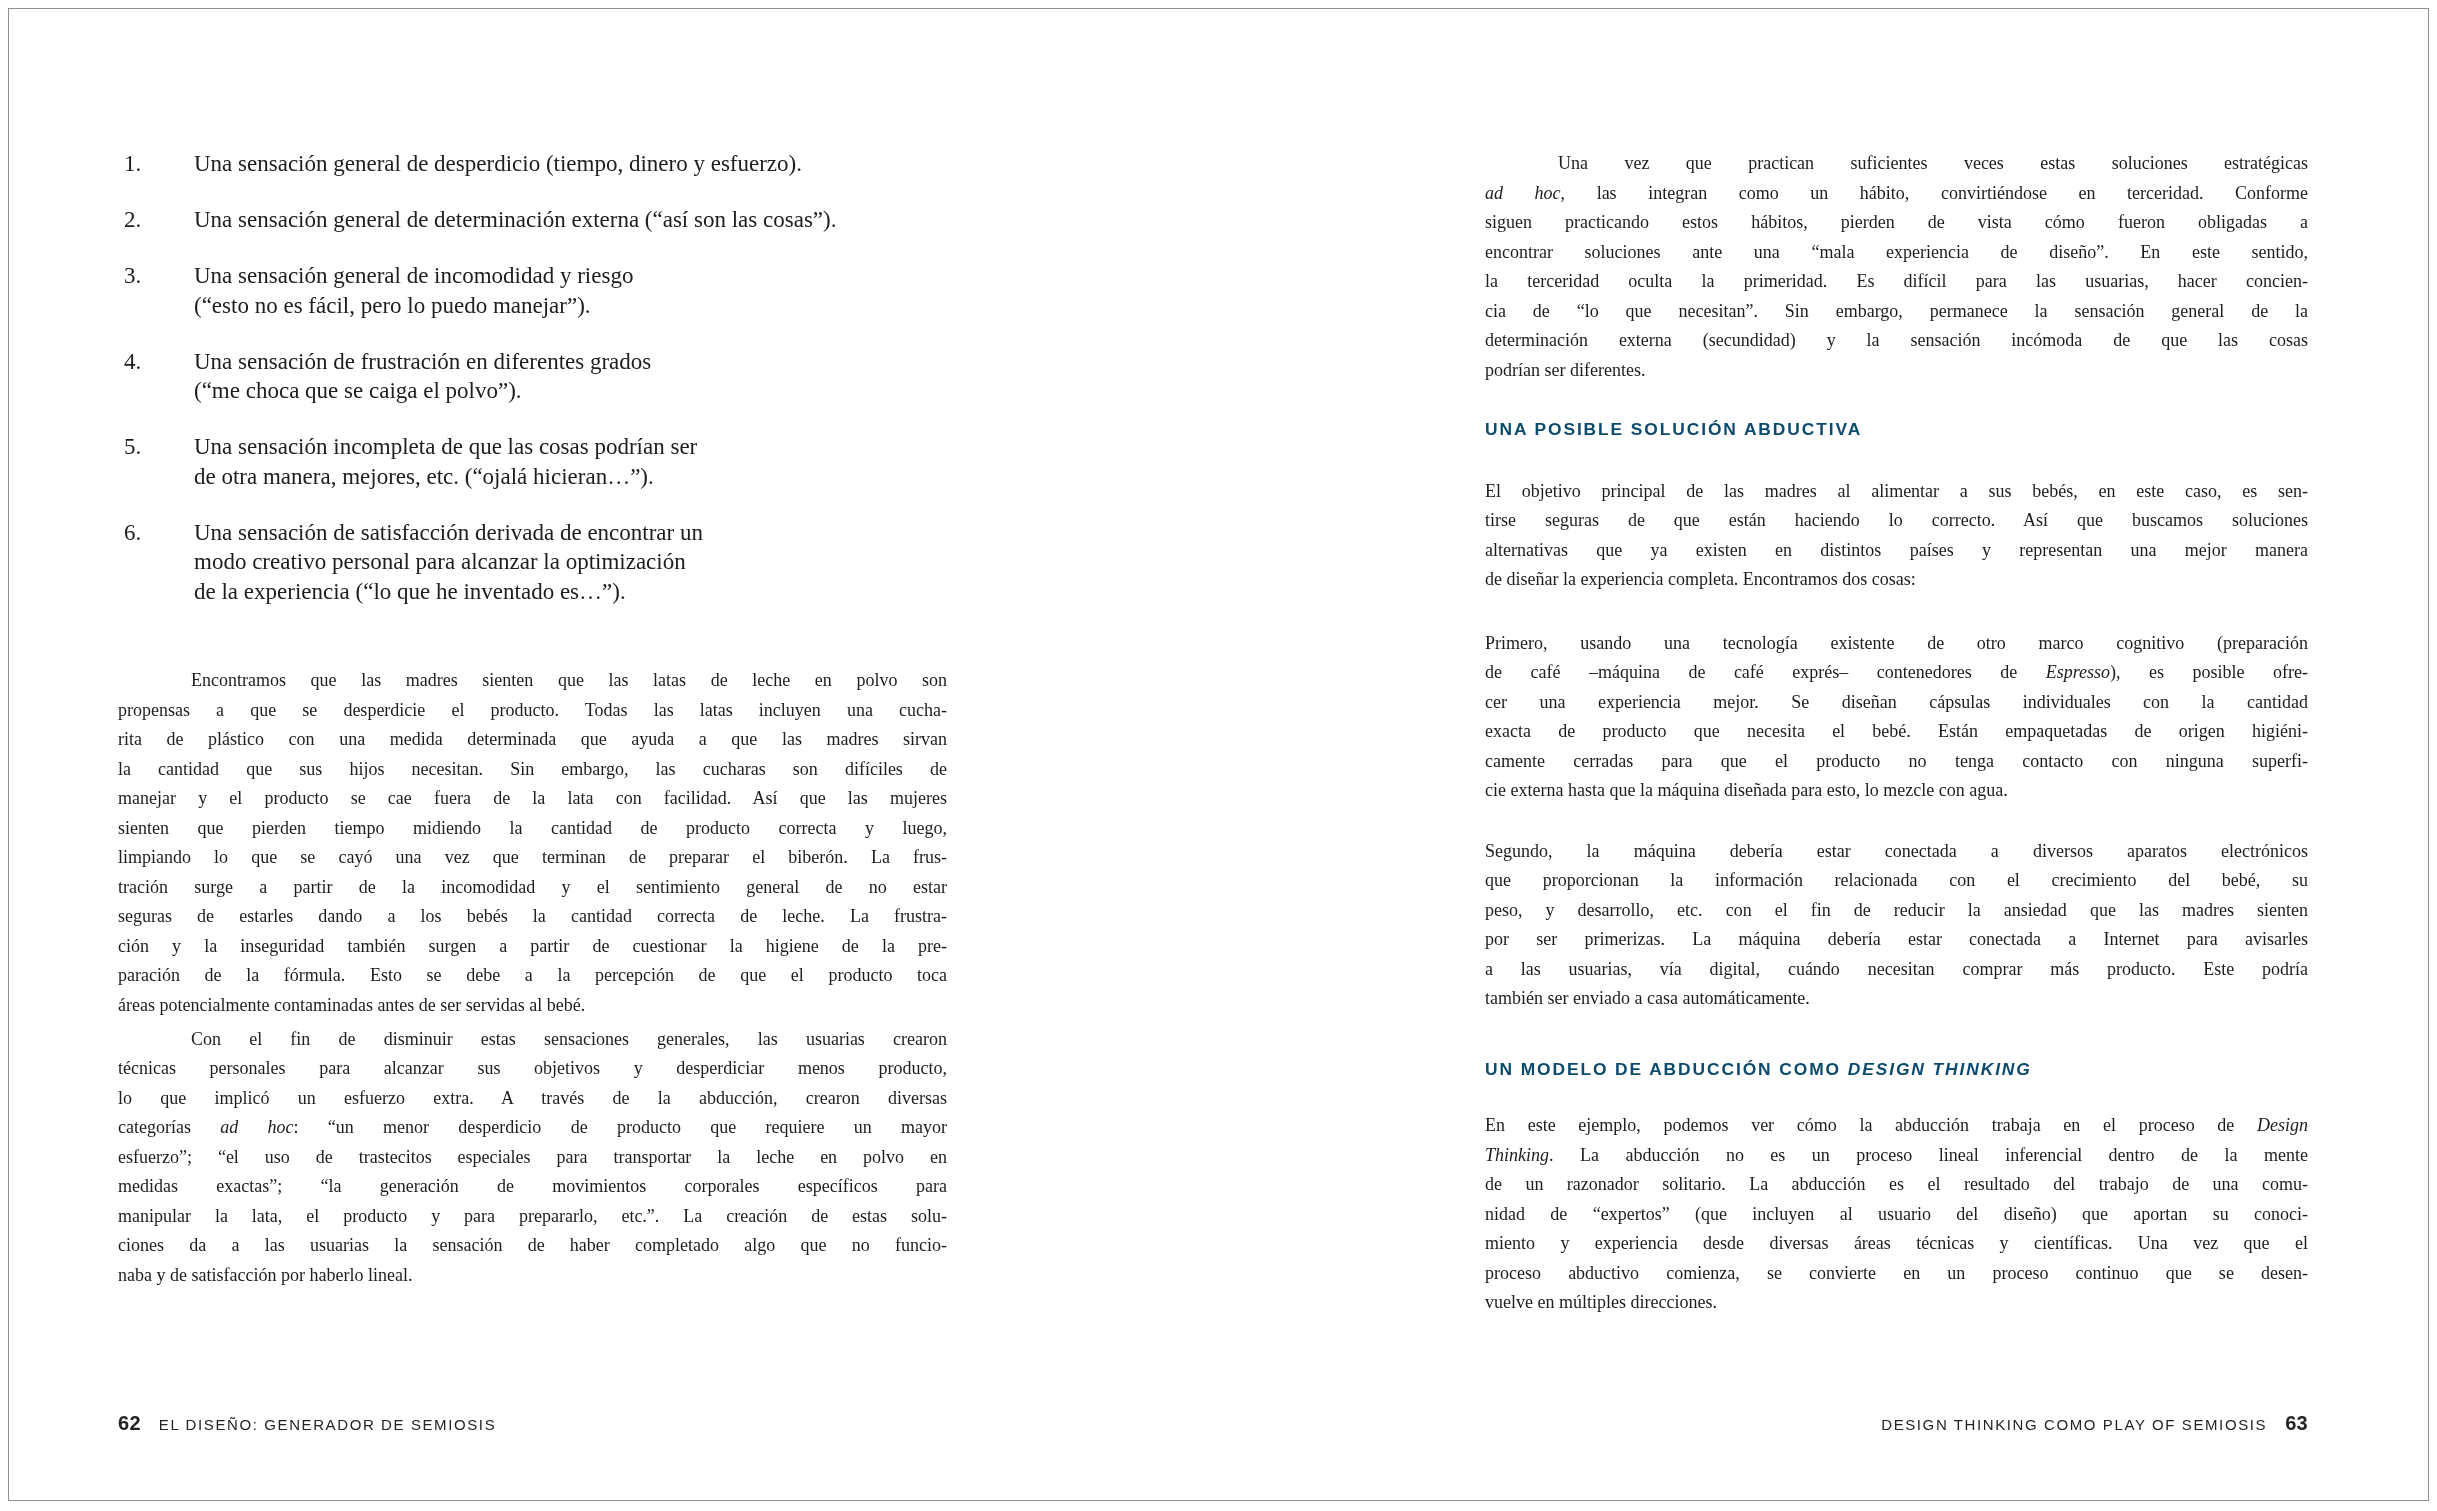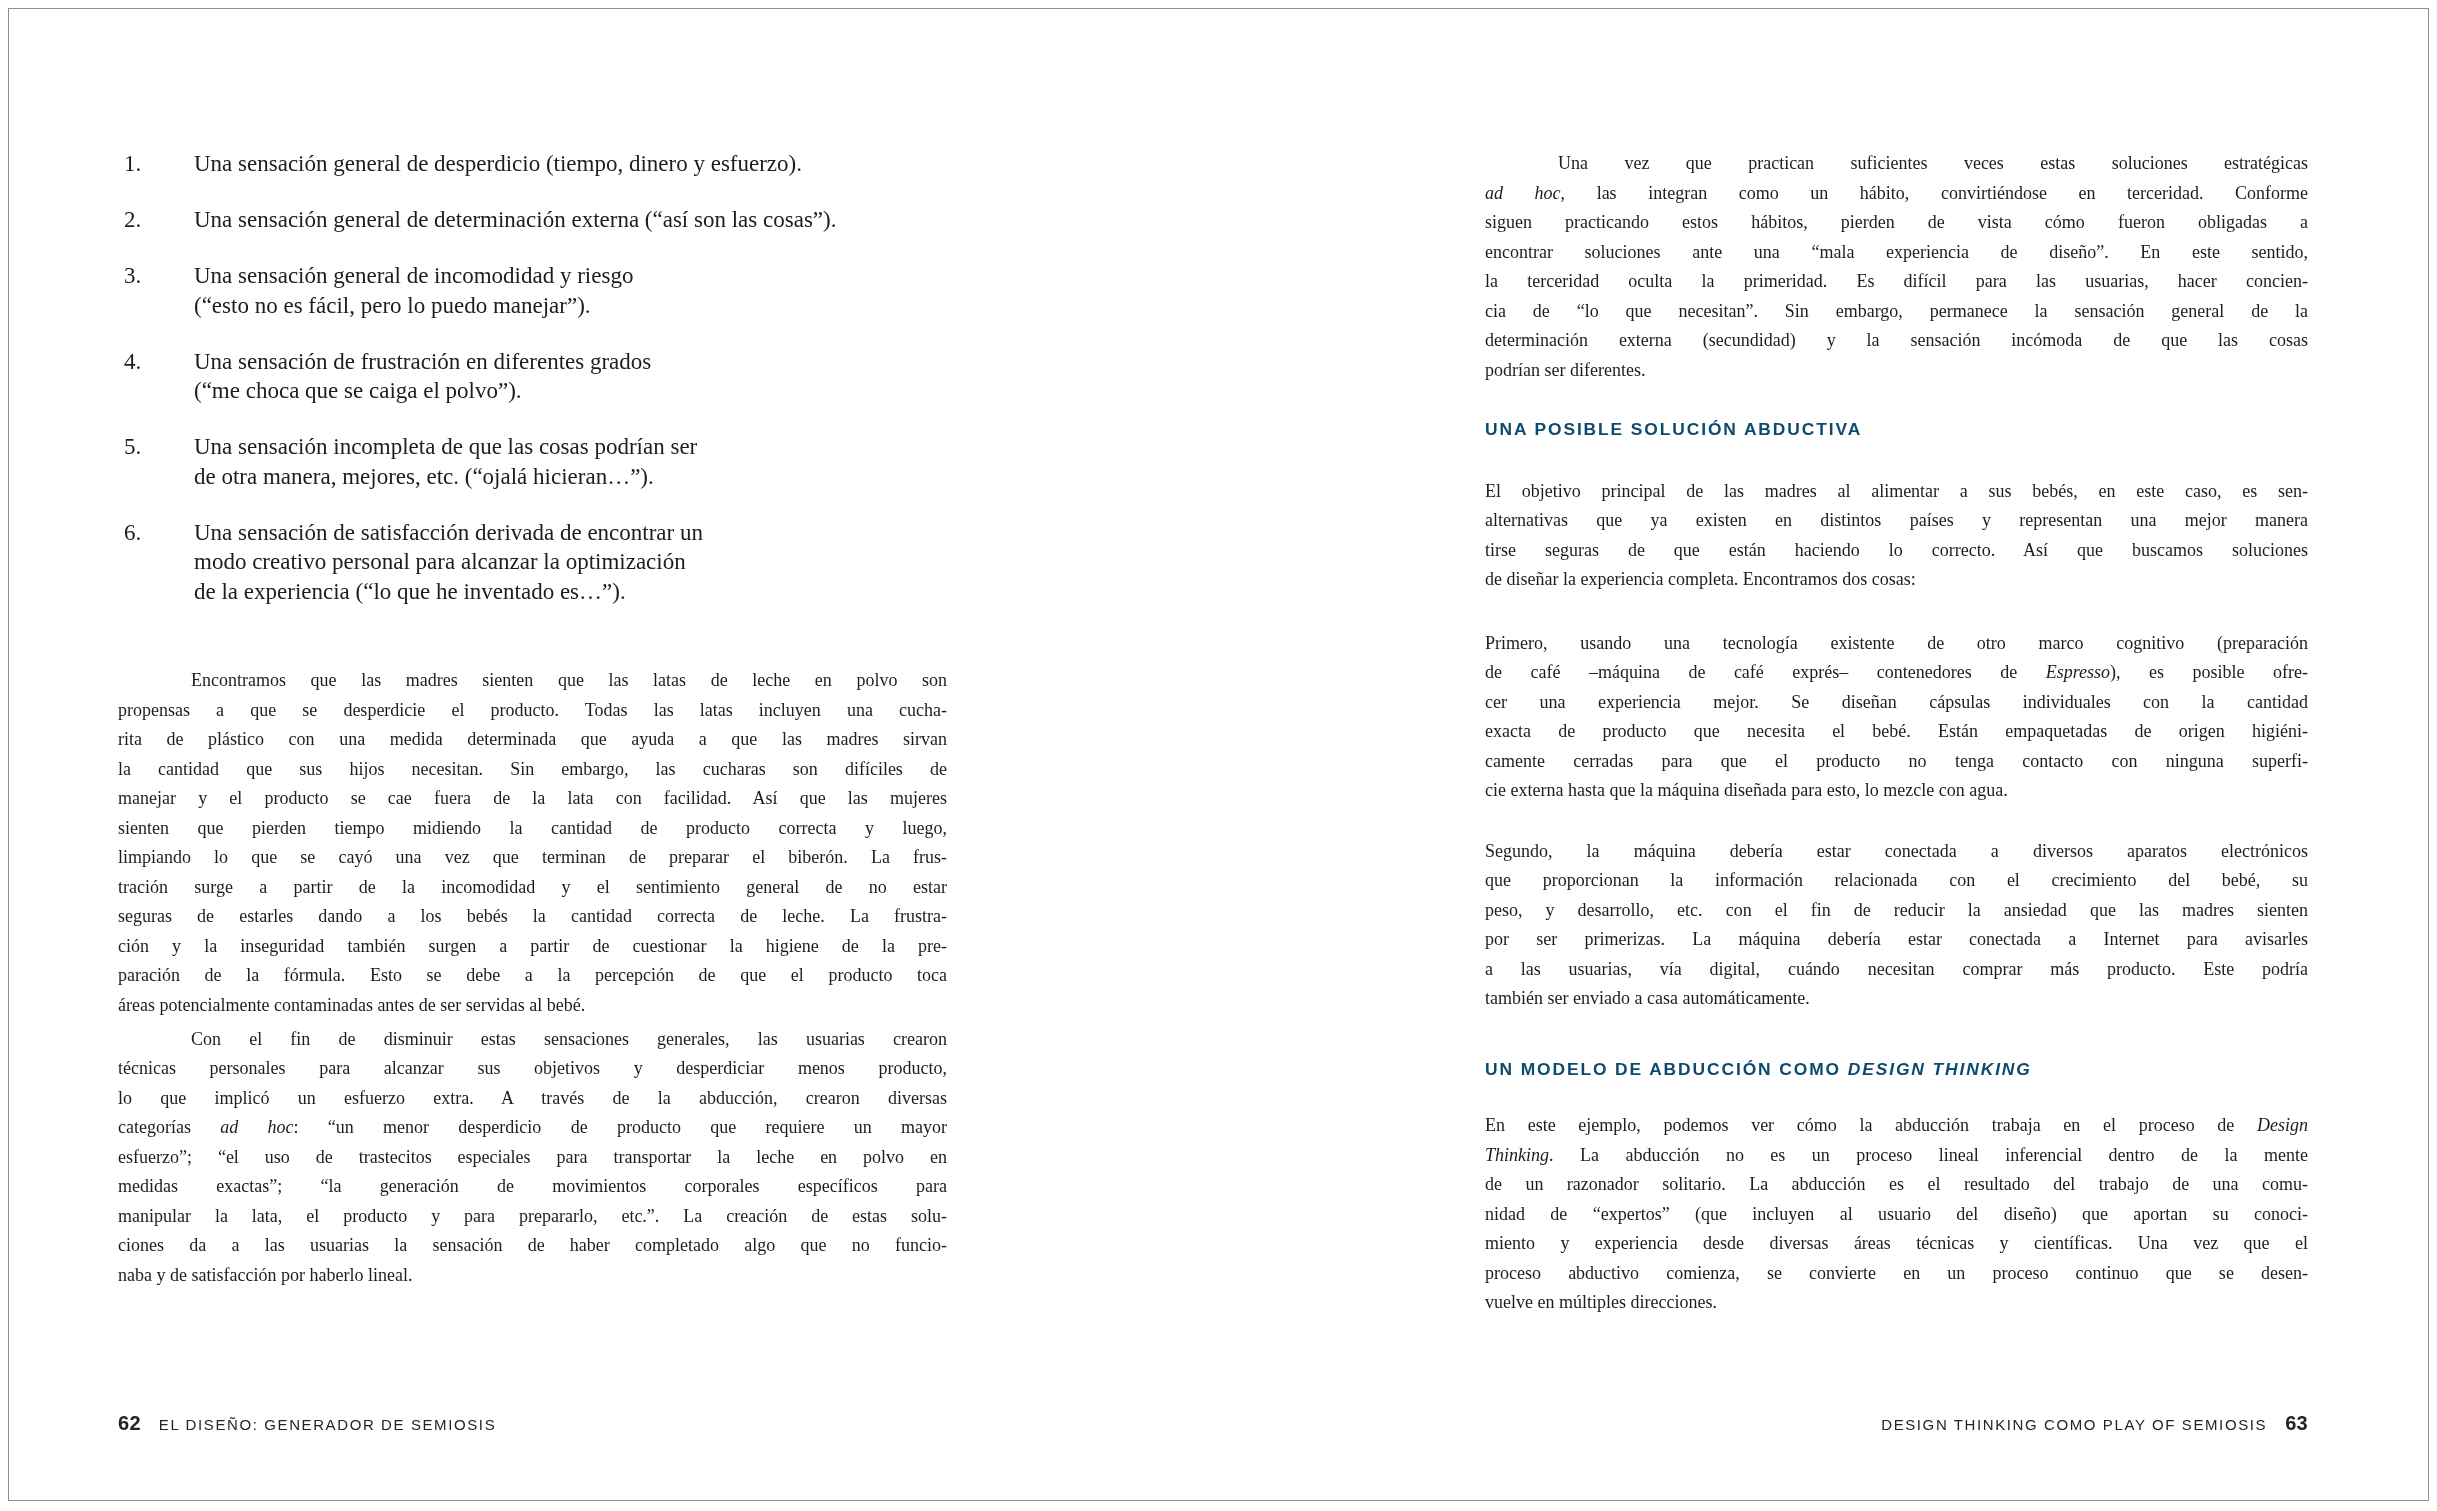--- a/index.html
+++ b/index.html
@@ -148,22 +148,22 @@
       <div class="pline">siguen practicando estos hábitos, pierden de vista cómo fueron obligadas a</div>
       <div class="pline">encontrar soluciones ante una “mala experiencia de diseño”. En este sentido,</div>
       <div class="pline">la terceridad oculta la primeridad. Es difícil para las usuarias, hacer concien-</div>
       <div class="pline">cia de “lo que necesitan”. Sin embargo, permanece la sensación general de la</div>
       <div class="pline">determinación externa (secundidad) y la sensación incómoda de que las cosas</div>
       <div class="pline">podrían ser diferentes.</div>
     </div>
     <div class="heading h1">UNA POSIBLE SOLUCIÓN ABDUCTIVA</div>
     <div class="para">
       <div class="pline">El objetivo principal de las madres al alimentar a sus bebés, en este caso, es sen-</div>
+      <div class="pline">tirse seguras de que están haciendo lo correcto. Así que buscamos soluciones</div>
       <div class="pline">alternativas que ya existen en distintos países y representan una mejor manera</div>
-      <div class="pline">tirse seguras de que están haciendo lo correcto. Así que buscamos soluciones</div>
       <div class="pline">de diseñar la experiencia completa. Encontramos dos cosas:</div>
     </div>
     <div class="para sp-lg">
       <div class="pline">Primero, usando una tecnología existente de otro marco cognitivo (preparación</div>
       <div class="pline">de café –máquina de café exprés– contenedores de <i>Espresso</i>), es posible ofre-</div>
       <div class="pline">cer una experiencia mejor. Se diseñan cápsulas individuales con la cantidad</div>
       <div class="pline">exacta de producto que necesita el bebé. Están empaquetadas de origen higiéni-</div>
       <div class="pline">camente cerradas para que el producto no tenga contacto con ninguna superfi-</div>
       <div class="pline">cie externa hasta que la máquina diseñada para esto, lo mezcle con agua.</div>
     </div>

